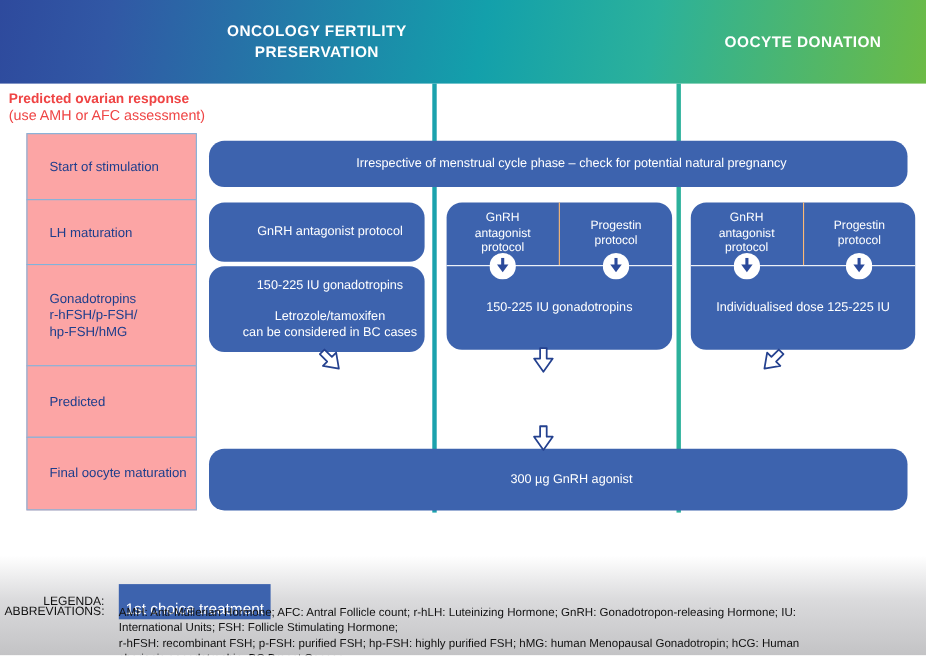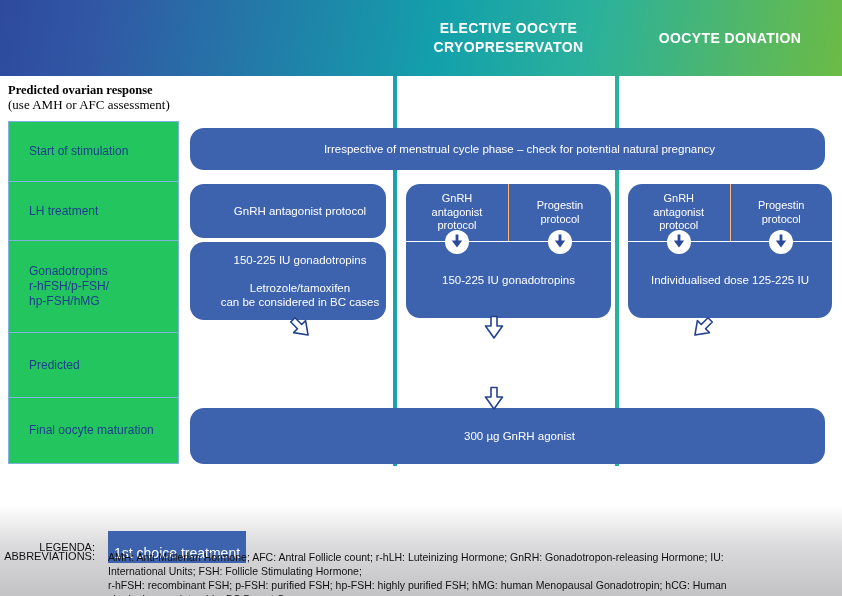--- a/index.html
+++ b/index.html
@@ -29,32 +29,33 @@
   .hcol1 { left: 190px; width: 196px; }
   .hcol2 { left: 406px; width: 205px; }
   .hcol3 { left: 628px; width: 204px; }
 
   
   .vdiv { position: absolute; top: 76px; width: 4px; height: 390px; z-index: 0; }
   .vdiv1 { left: 393px; background: #1BA2AD; }
   .vdiv2 { left: 615px; background: #2BB19B; }
 
   
-  .predicted { position: absolute; left: 8px; top: 83px; width: 180px; color: #000000; font-family: Liberation Serif, serif; }
+  .predicted { position: absolute; left: 8px; top: 83px; width: 180px; color: #ef4444; }
   .predicted .t1 { font-weight: bold; font-size: 12.5px; line-height: 15px; }
   .predicted .t2 { font-size: 13px; line-height: 14px; }
 
   
   .sidebar { position: absolute; left: 8px; top: 121px; width: 171px; z-index: 1; }
   .side-box {
-    border: 1px solid #7FB3DC; background: #22c55e;
+    border: 1px solid #7FB3DC; background: #fca5a5;
     display: flex; align-items: center;
     padding-left: 20px; margin-top: -1px;
     color: #1E3E8C; font-size: 12px; line-height: 15px;
     white-space: pre-line;
+    margin-left: 16px;
   }
   .sb0 { height: 61px; margin-top: 0; }
   .sb1 { height: 60px; }
   .sb2 { height: 93px; }
   .sb3 { height: 66px; }
   .sb4 { height: 67px; }
 
   
   .bluebox {
     position: absolute; z-index: 1;
@@ -134,40 +135,40 @@
       <circle cx="12" cy="12" r="12" fill="#ffffff"></circle>
       <rect x="10.6" y="4.5" width="2.8" height="8" fill="#2B4A9B"></rect>
       <path d="M6.8 10.5 L12 17.5 L17.2 10.5 Z" fill="#2B4A9B"></path>
     </g>
   </defs>
 </svg>
 
 <div class="canvas">
 
   <div class="header">
-    <div class="header-col hcol2">
-      <span class="hl">ELECTIVE OOCYTE
-CRYOPRESERVATON</span>
+    <div class="header-col hcol1">
+      <span class="hl">ONCOLOGY FERTILITY
+PRESERVATION</span>
     </div>
     <div class="header-col hcol3">
       <span class="hl">OOCYTE DONATION</span>
     </div>
   </div>
 
   <div class="vdiv vdiv1"></div>
   <div class="vdiv vdiv2"></div>
 
   <div class="predicted">
     <div class="t1">Predicted ovarian response</div>
     <div class="t2">(use AMH or AFC assessment)</div>
   </div>
 
   <div class="sidebar">
     <div class="side-box sb0">Start of stimulation</div>
-    <div class="side-box sb1">LH treatment</div>
+    <div class="side-box sb1">LH maturation</div>
     <div class="side-box sb2">Gonadotropins
 r-hFSH/p-FSH/
 hp-FSH/hMG</div>
     <div class="side-box sb3">Predicted</div>
     <div class="side-box sb4">Final oocyte maturation</div>
   </div>
 
   <div class="bluebox box-banner">Irrespective of menstrual cycle phase – check for potential natural pregnancy</div>
 
   <div class="bluebox box-c1-prot">GnRH antagonist protocol</div>

